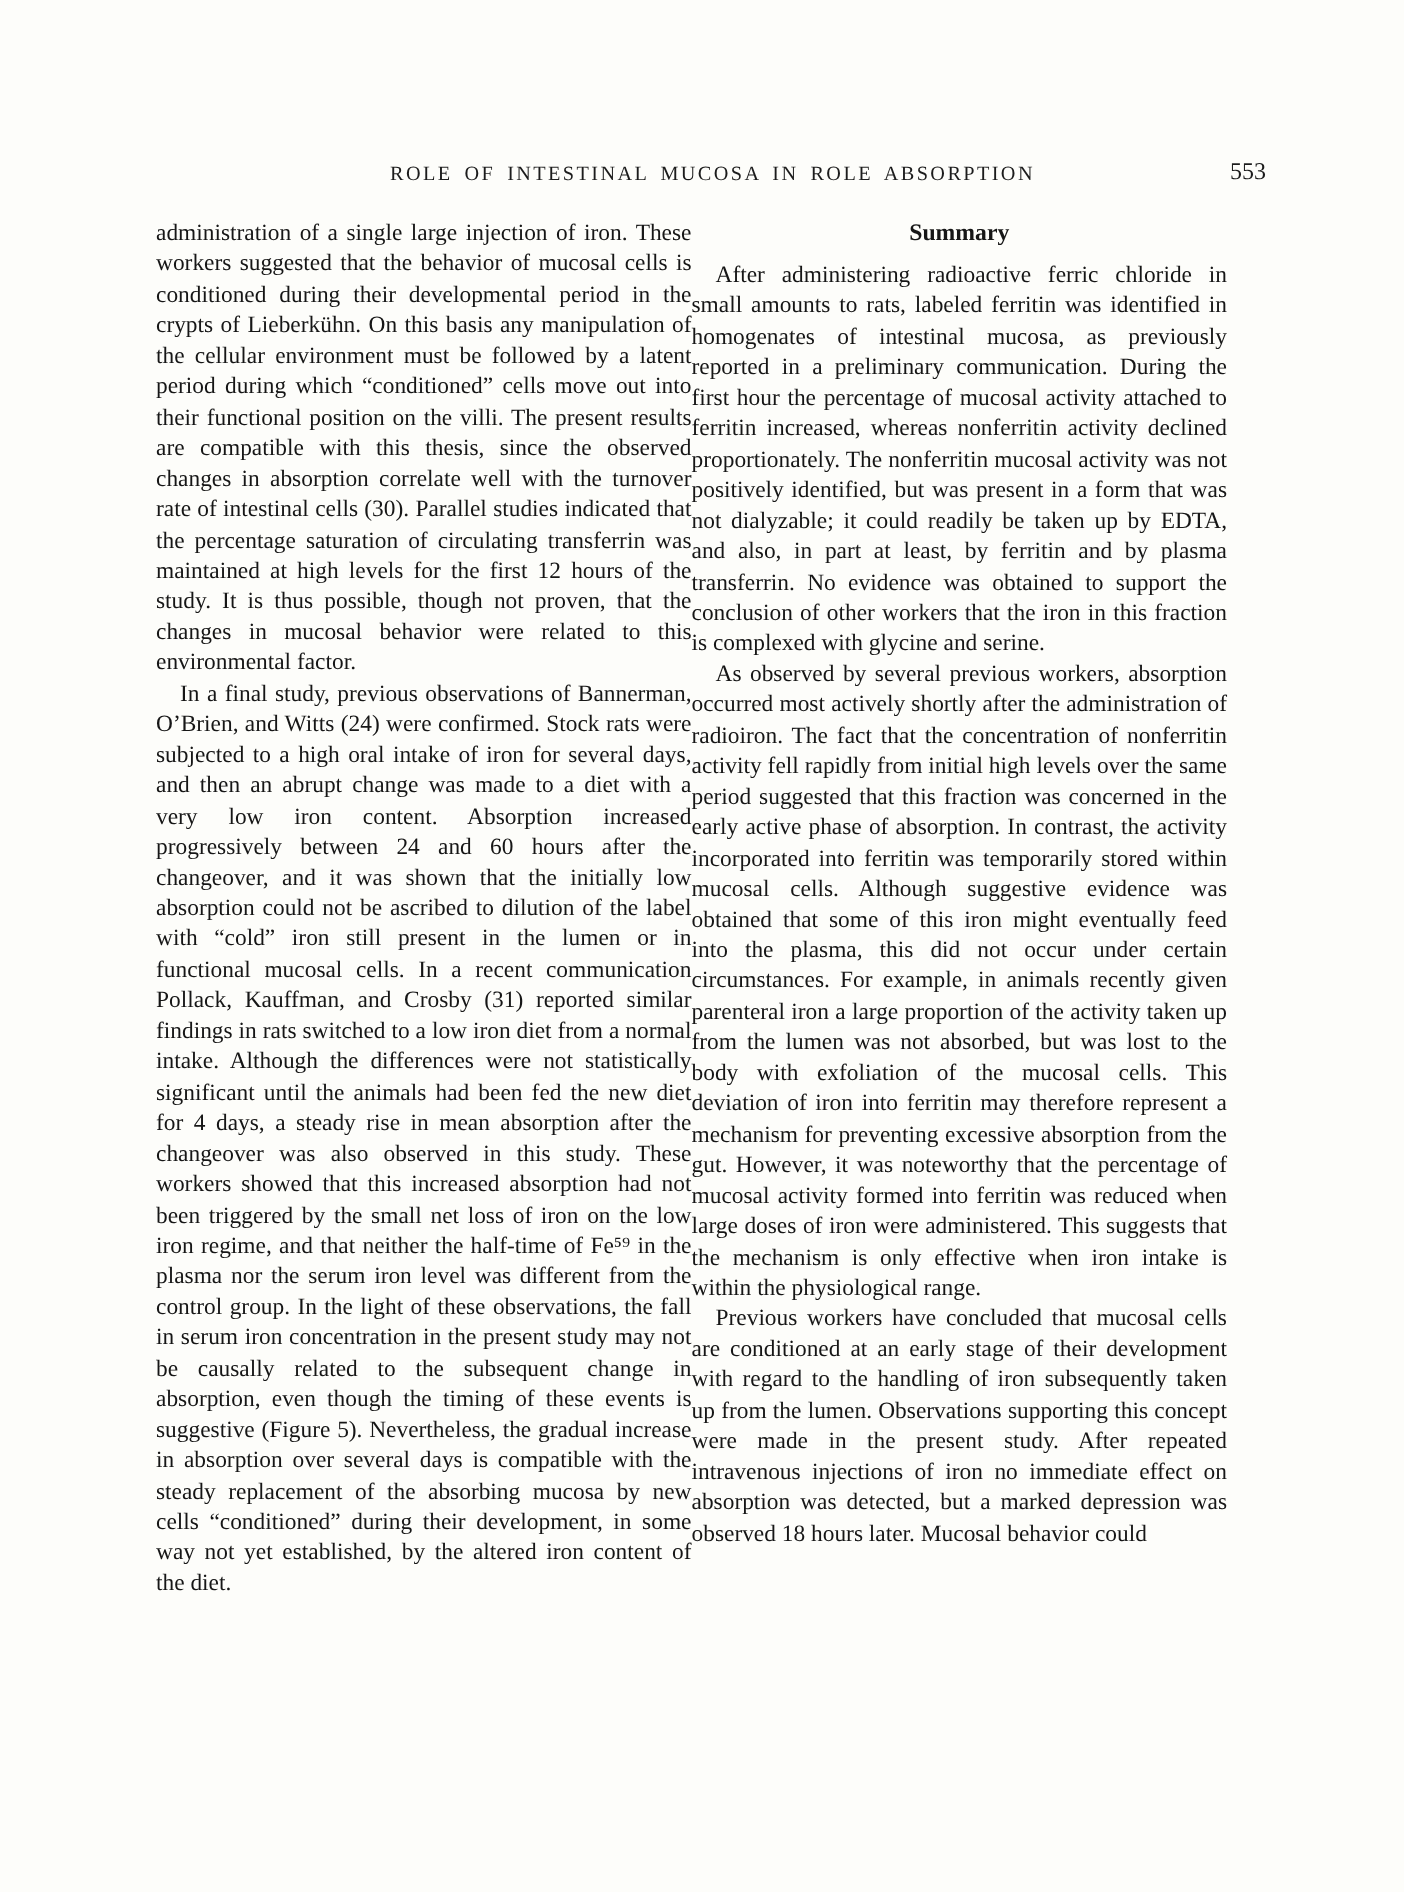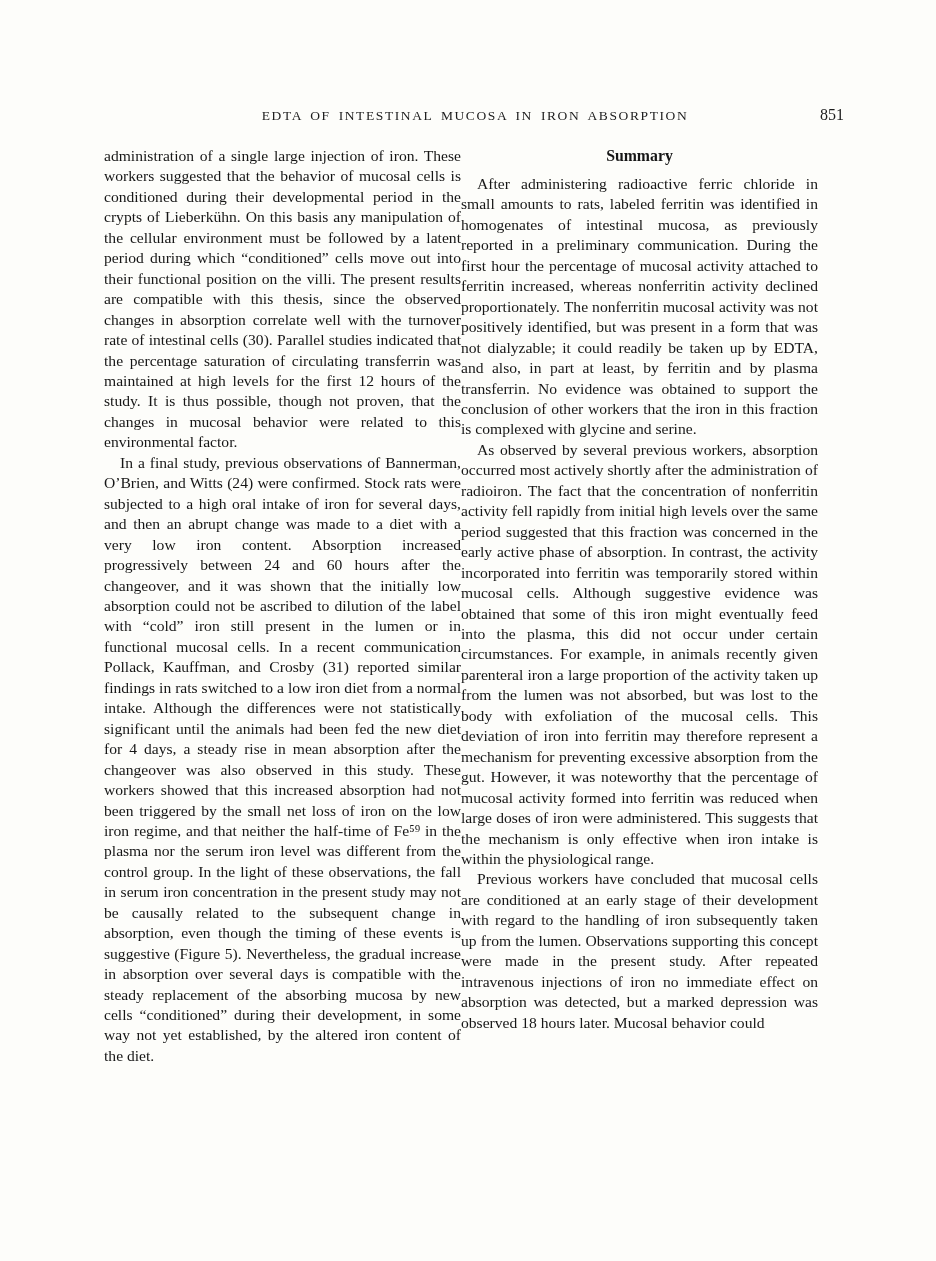--- a/index.html
+++ b/index.html
@@ -73,22 +73,22 @@
     line-height: 20px;
   }
 </style>
 </head>
 <body>
 
 <div class="page">
   <div class="page-inner">
 
     <div class="running-header">
-      <div class="running-head">EDTA OF INTESTINAL MUCOSA IN IRON ABSORPTION</div>
-      <div class="page-number">851</div>
+      <div class="running-head">ROLE OF INTESTINAL MUCOSA IN ROLE ABSORPTION</div>
+      <div class="page-number">553</div>
     </div>
 
     <div class="columns">
 
       <div class="col">
         <p class="no-indent">administration of a single large injection of iron. These workers suggested that the behavior of mucosal cells is conditioned during their developmental period in the crypts of Lieberkühn.  On this basis any manipulation of the cellular environment must be followed by a latent period during which “conditioned” cells move out into their functional position on the villi.  The present results are compatible with this thesis, since the observed changes in absorption correlate well with the turnover rate of intestinal cells (30). Parallel studies indicated that the percentage saturation of circulating transferrin was maintained at high levels for the first 12 hours of the study. It is thus possible, though not proven, that the changes in mucosal behavior were related to this environmental factor.</p>
         <p>In a final study, previous observations of Bannerman, O’Brien, and Witts (24) were confirmed. Stock rats were subjected to a high oral intake of iron for several days, and then an abrupt change was made to a diet with a very low iron content.  Absorption increased progressively between 24 and 60 hours after the changeover, and it was shown that the initially low absorption could not be ascribed to dilution of the label with “cold” iron still present in the lumen or in functional mucosal cells.  In a recent communication Pollack, Kauffman, and Crosby (31) reported similar findings in rats switched to a low iron diet from a normal intake.  Although the differences were not statistically significant until the animals had been fed the new diet for 4 days, a steady rise in mean absorption after the changeover was also observed in this study.  These workers showed that this increased absorption had not been triggered by the small net loss of iron on the low iron regime, and that neither the half-time of Fe⁵⁹ in the plasma nor the serum iron level was different from the control group. In the light of these observations, the fall in serum iron concentration in the present study may not be causally related to the subsequent change in absorption, even though the timing of these events is suggestive (Figure 5).  Nevertheless, the gradual increase in absorption over several days is compatible with the steady replacement of the absorbing mucosa by new cells “conditioned” during their development, in some way not yet established, by the altered iron content of the diet.</p>
       </div>
 
       <div class="col">

